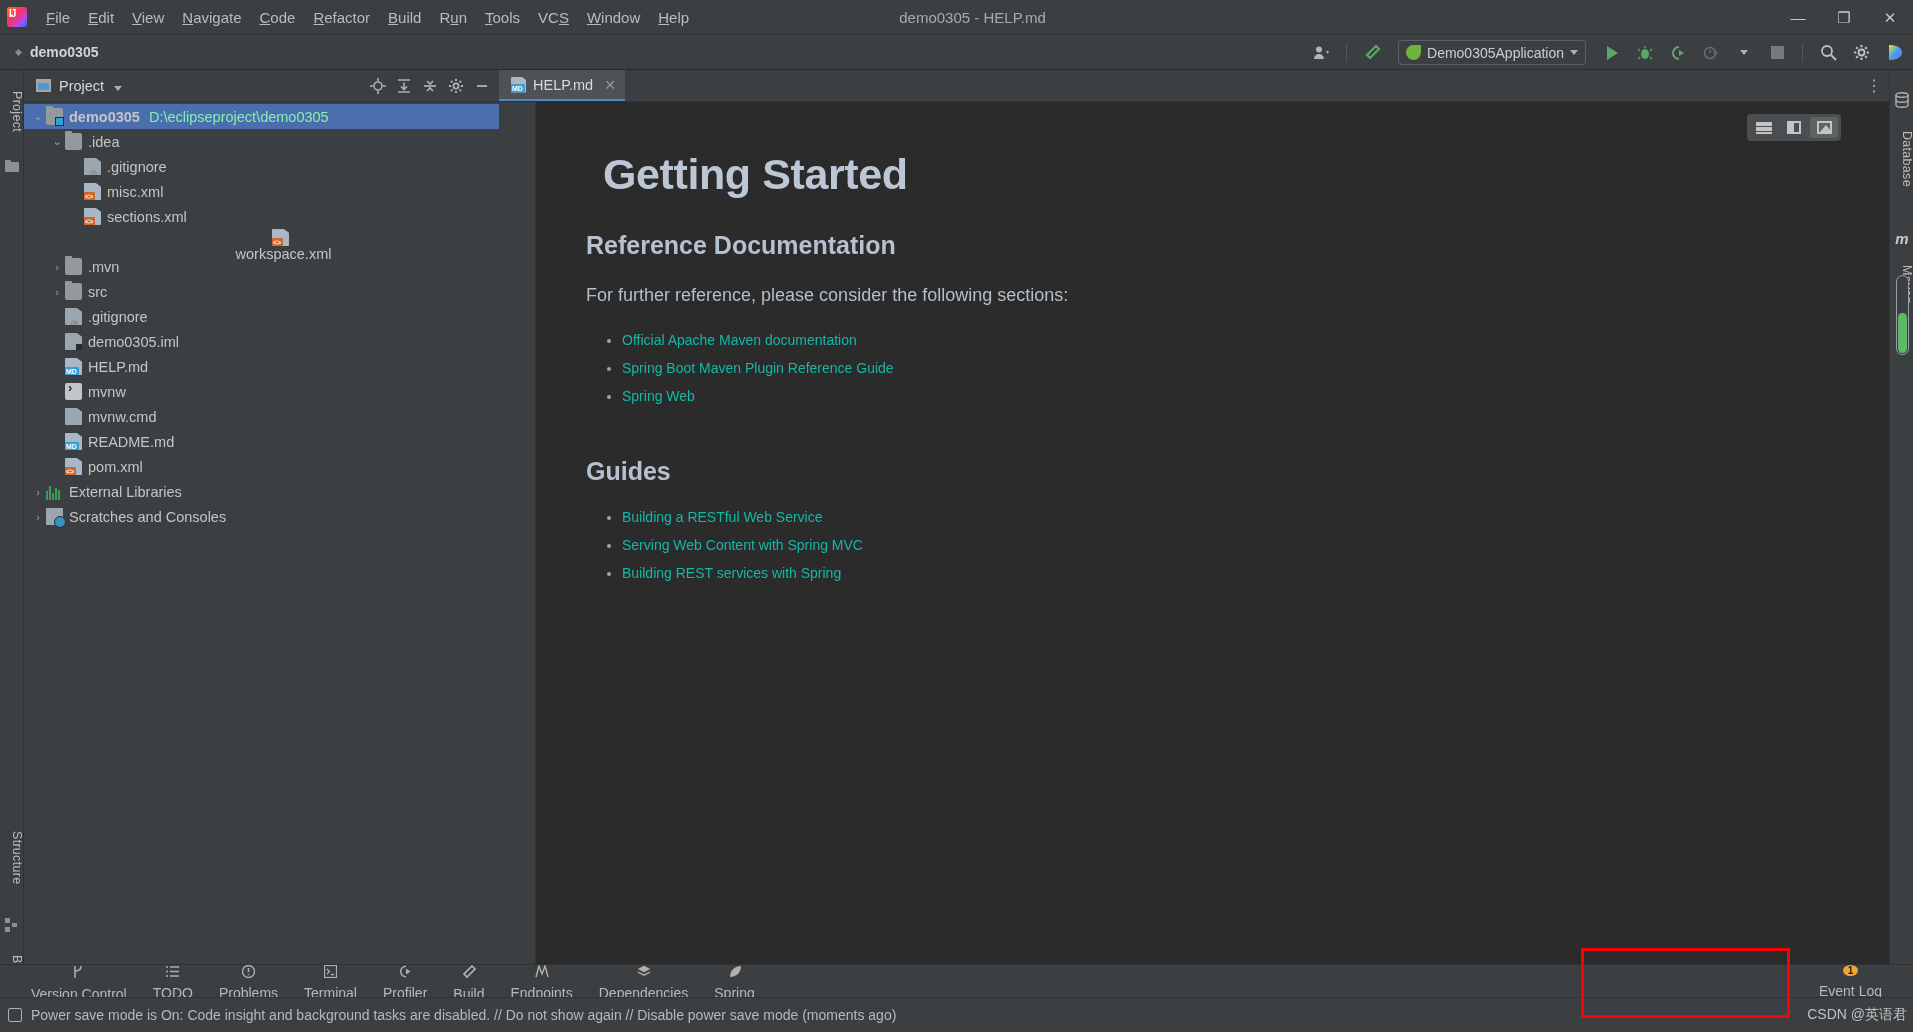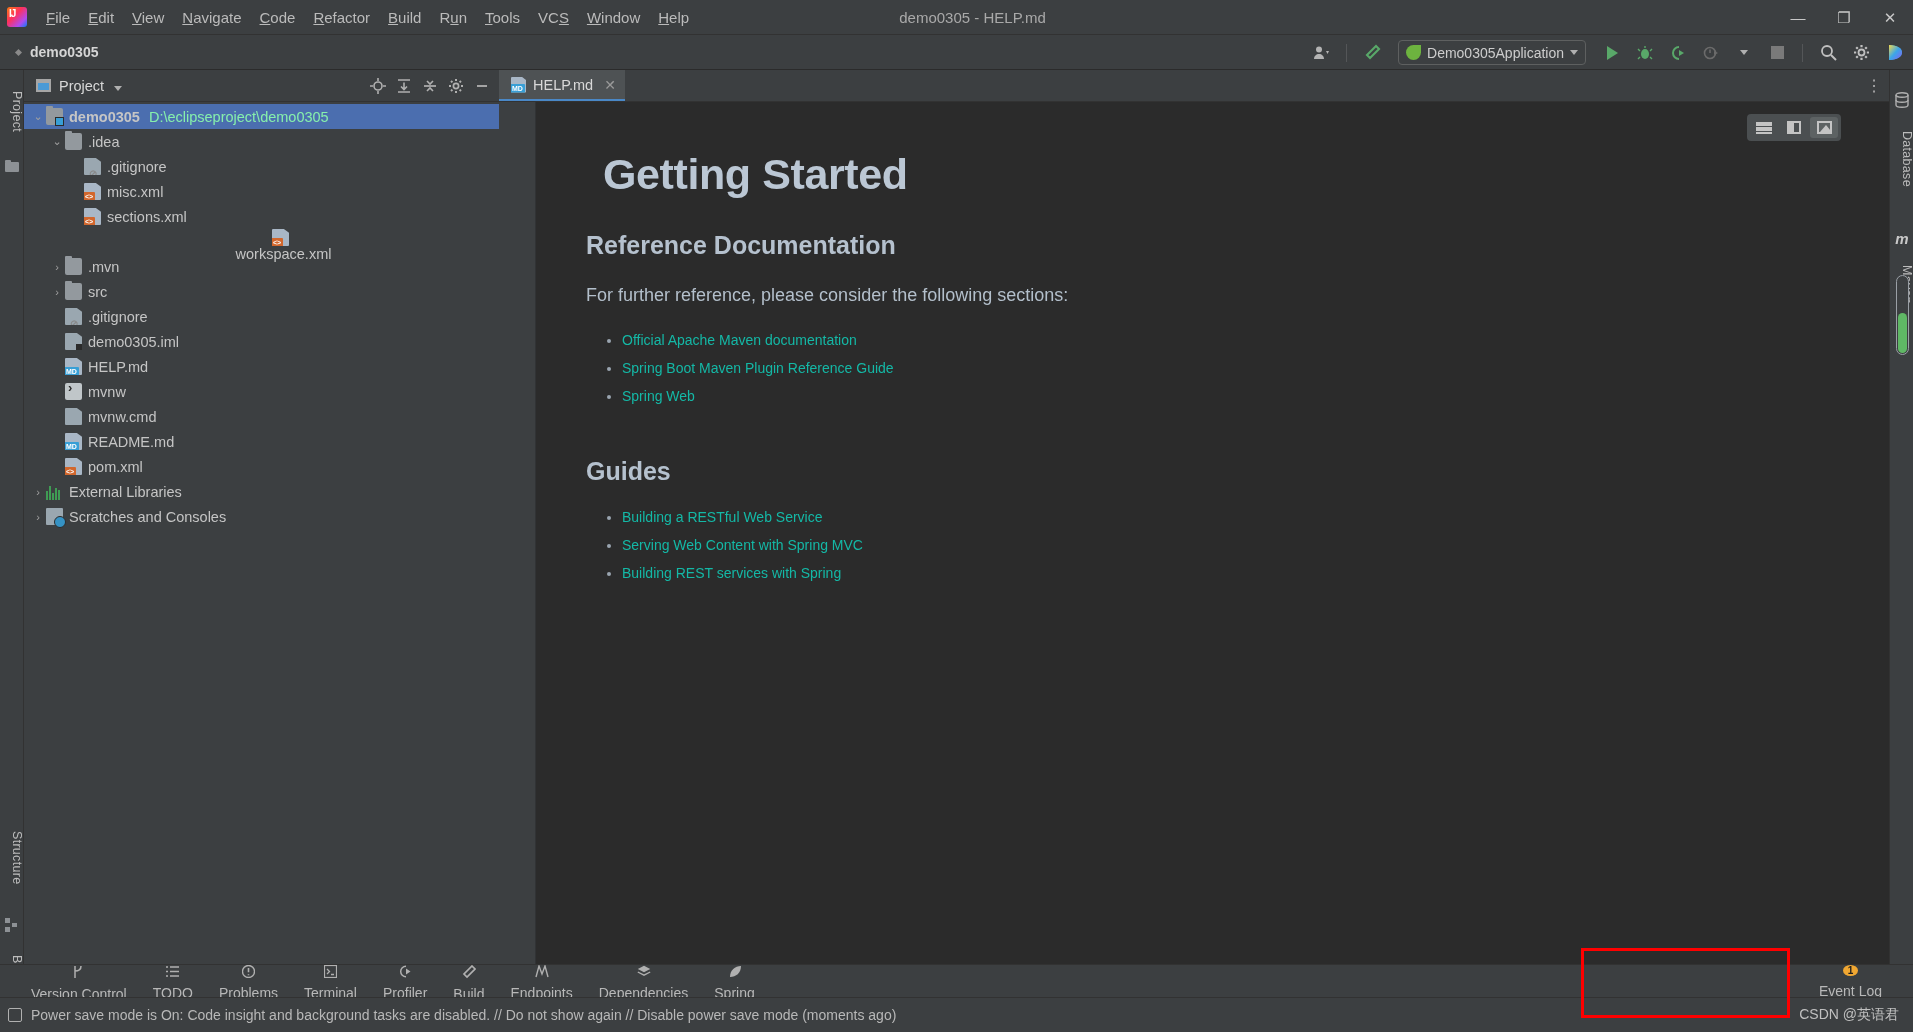--- a/index.html
+++ b/index.html
@@ -260,21 +260,21 @@
   #status-bar {
     position: absolute; left: 0; top: 997px; width: 1913px; height: 35px;
     background: #3c3f41; display: flex; align-items: center;
     border-top: 1px solid #323232;
     font-size: 14px; color: #b8b8b8;
   }
   #status-icon {
     width: 14px; height: 14px; border: 1.5px solid #b0b0b0; border-radius: 2px;
     margin-left: 8px; margin-right: 9px; flex: none;
   }
-  #status-right { position: absolute; right: 14px; font-size: 14px; color: #c0c0c0; }
+  #status-right { position: absolute; right: 6px; font-size: 14px; color: #c0c0c0; }
 
   
   #red-rect {
     position: absolute; left: 1581px; top: 948px; width: 209px; height: 70px;
     border: 3px solid #ff0000; pointer-events: none; z-index: 50;
   }
 
   
   #mvn-slider {
     position:absolute; left:6px; top:205px; width:13px; height:80px;

